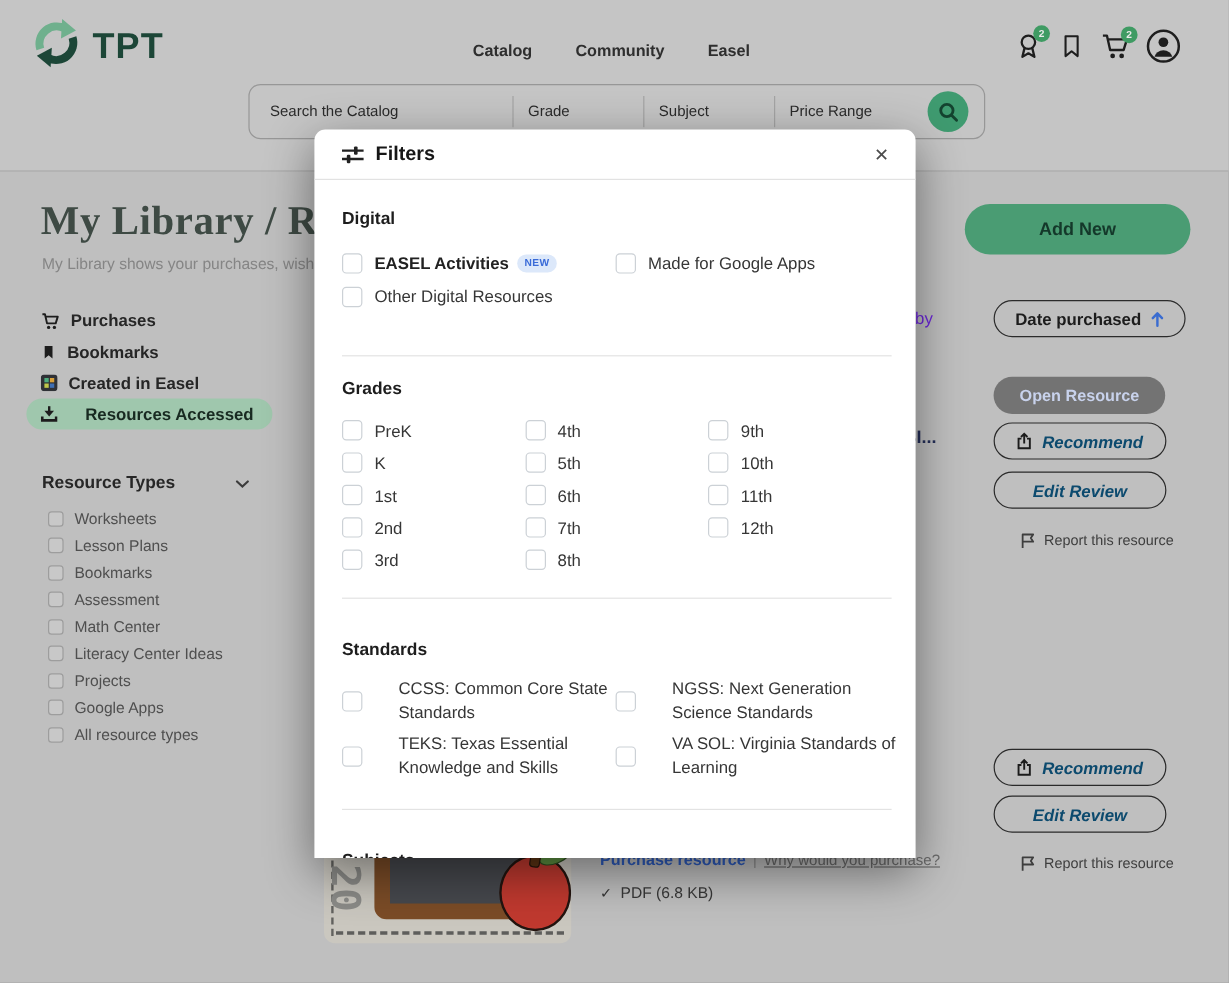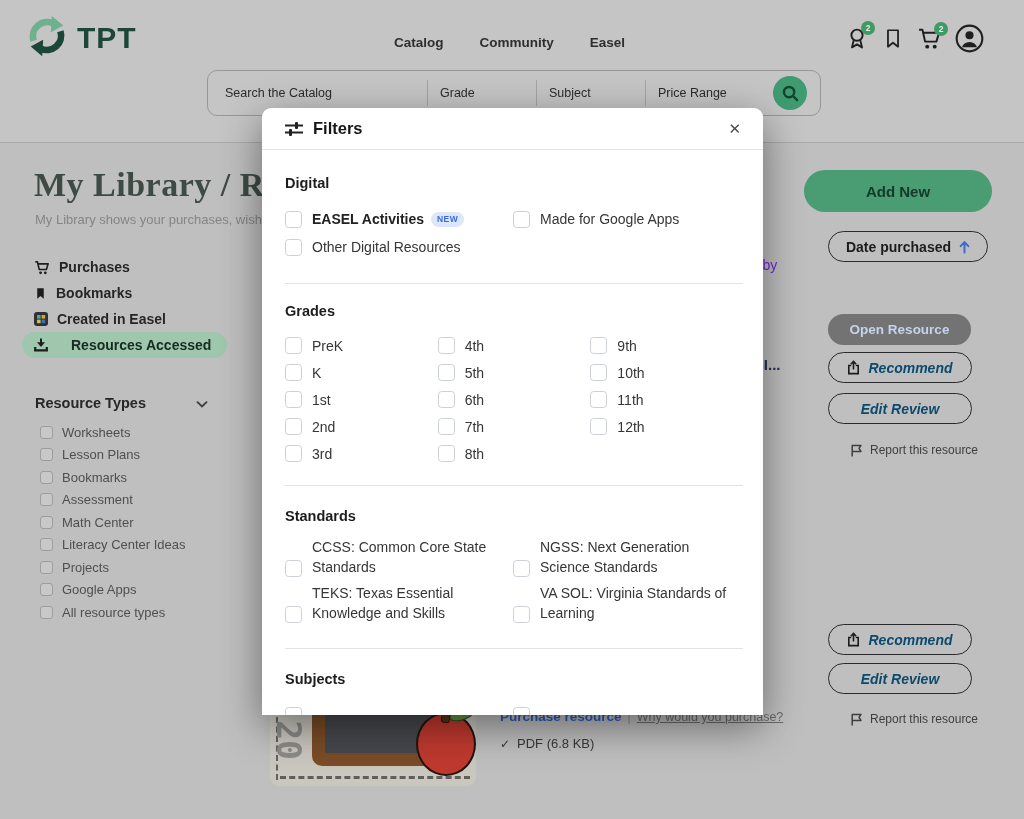--- a/index.html
+++ b/index.html
@@ -40,21 +40,21 @@
   .rt-list{position:absolute;left:40px;top:421px;}
   .rt-item{display:flex;align-items:center;gap:9px;height:22.5px;cursor:pointer;}
   .cb-small{width:13px;height:13px;border:1.5px solid #9d9d9d;border-radius:3px;background:#c8c8c8;box-sizing:border-box;flex:none;}
   .rt-label{font-size:13px;color:#4f4f4f;}
   
   .btn{display:flex;align-items:center;justify-content:center;box-sizing:border-box;border-radius:16px;cursor:pointer;
        font-family:inherit;font-weight:bold;position:absolute;gap:8px;}
   .btn-addnew{left:804px;top:170px;width:188px;height:42px;border-radius:21px;background:#4a9c73;border:none;
               color:#14382a;font-size:15px;}
   .sort-label{position:absolute;left:733px;top:257px;font-size:14px;color:#6d28d9;text-align:right;}
-  .sort-pill{left:828px;top:231px;width:160px;height:31px;border:1.6px solid #2b2b2b;background:transparent;
+  .sort-pill{left:828px;top:250px;width:160px;height:31px;border:1.6px solid #2b2b2b;background:transparent;
              font-size:14px;color:#1c1c1c;}
   .card-title-frag{position:absolute;left:753px;top:356px;font-size:15px;font-weight:bold;color:#252f58;}
   .btn-primary{width:143px;height:31px;background:#737373;border:none;color:#c8d2ec;font-size:13.5px;}
   .btn-outline{width:144px;height:31px;border:1.6px solid #2a2a2a;background:transparent;color:#0c4a6e;font-size:14px;font-style:italic;}
   .report{position:absolute;display:flex;align-items:center;gap:7px;font-size:12px;color:#3e3e3e;cursor:pointer;}
   .purchase-line{position:absolute;left:500px;top:709px;display:flex;align-items:baseline;gap:6px;white-space:nowrap;}
   .purchase-link{font-size:13.5px;font-weight:bold;color:#2e5cbe;cursor:pointer;}
   .purchase-sep{font-size:12px;color:#8a8a8a;}
   .purchase-help{font-size:12.5px;color:#6a6a6a;text-decoration:underline;cursor:pointer;}
   .pdf-line{position:absolute;left:500px;top:736px;display:flex;align-items:center;gap:7px;}
@@ -87,24 +87,24 @@
   .m-row{display:flex;align-items:center;height:28px;cursor:pointer;}
   .m-label{font-size:14px;color:#363636;margin-left:10px;white-space:nowrap;}
   .m-label.bold{font-weight:bold;color:#222;}
   .new-badge{margin-left:7px;font-size:8.5px;font-weight:bold;color:#3a6bd8;background:#dce8fa;border-radius:8px;
              padding:2.5px 6px;letter-spacing:.4px;}
   .digital-grid{display:grid;grid-template-columns:228px auto;margin-top:14px;}
   .grades-cols{display:flex;margin-top:13px;}
   .g-col{width:168px;}
   .g-row{display:flex;align-items:center;height:27px;cursor:pointer;}
   .std-grid{display:grid;grid-template-columns:228px auto;row-gap:8px;margin-top:15px;}
-  .std-item{display:flex;align-items:flex-end;cursor:pointer;}
+  .std-item{display:flex;align-items:center;cursor:pointer;gap:20px;}
   .std-item .m-label{white-space:normal;width:192px;line-height:20px;margin-top:-2px;}
   .subj-grid{display:grid;grid-template-columns:228px auto;margin-top:14px;}
-  .mt25{margin-top:25px;}.mt22{margin-top:22px;}.mt19{margin-top:19px;}.mt18{margin-top:18px;}
+  .mt25{margin-top:25px;}.mt22{margin-top:35px;}.mt19{margin-top:19px;}.mt18{margin-top:18px;}
 </style>
 </head>
 <body>
 
 <div class="screen">
 
   <div class="header">
     <div class="logo">
       <span>
         <svg width="46" height="46" viewBox="0 0 48 48">

